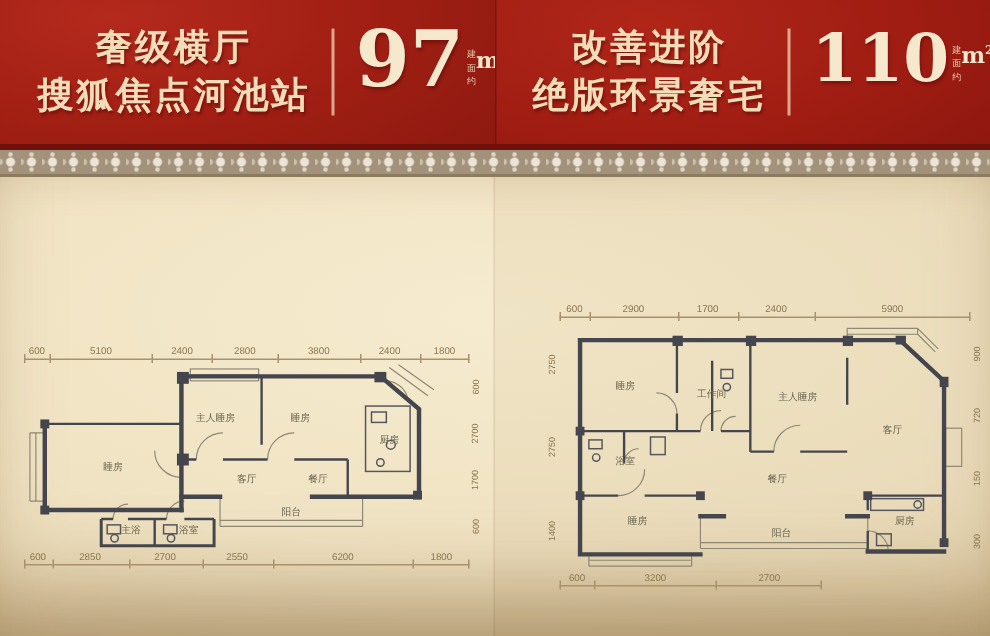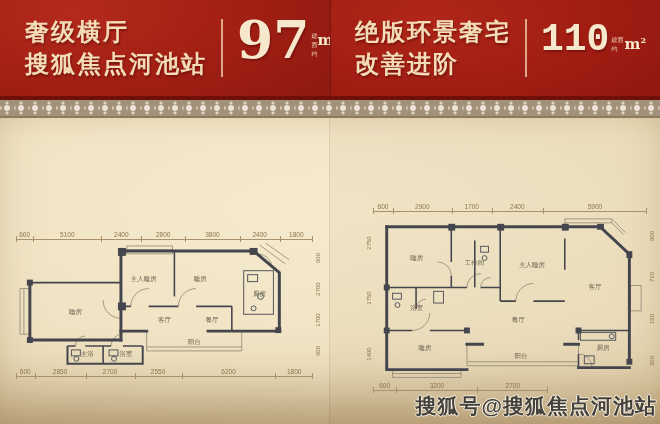--- a/index.html
+++ b/index.html
@@ -2,31 +2,31 @@
 <html><head>
 <meta charset="utf-8">
 <style>
   html,body{margin:0;padding:0;}
   .page{position:relative;width:660px;height:424px;overflow:hidden;
         font-family:"Liberation Sans",sans-serif;background:#f1e5c6;}
 
   
   .banner-row{height:96px;display:flex;}
   .banner{width:330px;height:96px;display:flex;align-items:center;box-sizing:border-box;
-          background:radial-gradient(95% 140% at 22% 12%, #b42a1d 0%, #a21f14 52%, #8f1a10 100%);}
+          background:radial-gradient(95% 140% at 22% 12%, #b42a1d 0%, #a21f14 52%, #8f1a10 100%);text-align:center;}
   .banner.right{box-shadow:inset 1px 0 0 rgba(0,0,0,.28);
           background:radial-gradient(95% 140% at 30% 18%, #b02619 0%, #a01d13 55%, #8c170e 100%);}
   .headline{margin-left:25px;color:#f3ddb8;font-weight:bold;font-size:24px;line-height:1.34;
             letter-spacing:2px;text-shadow:1px 2px 2px rgba(60,0,0,.4);white-space:nowrap;}
   .divider{width:2px;height:58px;background:rgba(243,221,184,.72);margin:0 12px 0 14px;flex:none;}
   .area{color:#f6e8cc;display:flex;flex-direction:column;align-items:center;margin:0 auto 16px 2px;padding-right:14px;}
   .area-top{display:flex;align-items:flex-end;}
   .num{font-family:"DejaVu Serif",serif;font-weight:bold;font-size:52px;line-height:.82;
        text-shadow:1px 2px 2px rgba(60,0,0,.35);}
-  .banner.right .num{font-size:38px;font-family:Liberation Mono, monospace;}
+  .banner.right .num{font-size:44px;}
   .unit{display:flex;flex-direction:row;align-items:flex-start;margin-left:2px;padding-bottom:2px;}
   .note{font-size:6px;opacity:.85;letter-spacing:0;}
   .m{font-family:"DejaVu Serif",serif;font-weight:bold;font-size:15px;line-height:1;}
   .m sup{font-size:8px;}
   .sub{font-size:15px;font-weight:bold;letter-spacing:2px;margin-top:4px;text-shadow:1px 1px 1px rgba(60,0,0,.35);}
 
   
   .ornament{height:22px;box-sizing:border-box;border-top:4px solid #70100b;border-bottom:2px solid #8d7b5e;
     background-color:#a3927b;
     background-image:
@@ -88,22 +88,22 @@
           <span class="unit">
             <span class="note">建面约</span>
             <span class="m"><span>m</span><sup>2</sup></span>
           </span>
         </div>
       </div>
     </section>
 
     <section class="banner right">
       <div class="headline">
+        <div>改善进阶</div>
         <div>绝版环景奢宅</div>
-        <div>改善进阶</div>
       </div>
       <div class="divider"></div>
       <div class="area">
         <div class="area-top">
           <span class="num">110</span>
           <span class="unit">
             <span class="note">建面约</span>
             <span class="m"><span>m</span><sup>2</sup></span>
           </span>
         </div>
@@ -304,15 +304,14 @@
             <span class="vdim">300</span>
           </div>
       </div>
       <div class="dim-row bottom">
           <span class="dim-seg" style="flex-grow: 600;">600</span>
           <span class="dim-seg" style="flex-grow: 3200;">3200</span>
           <span class="dim-seg" style="flex-grow: 2700;">2700</span>
         </div>
     </div>
 
-    <div class="watermark">搜狐号@搜狐焦点河池站</div>
   </div>
 </div>
 
 </body></html>

